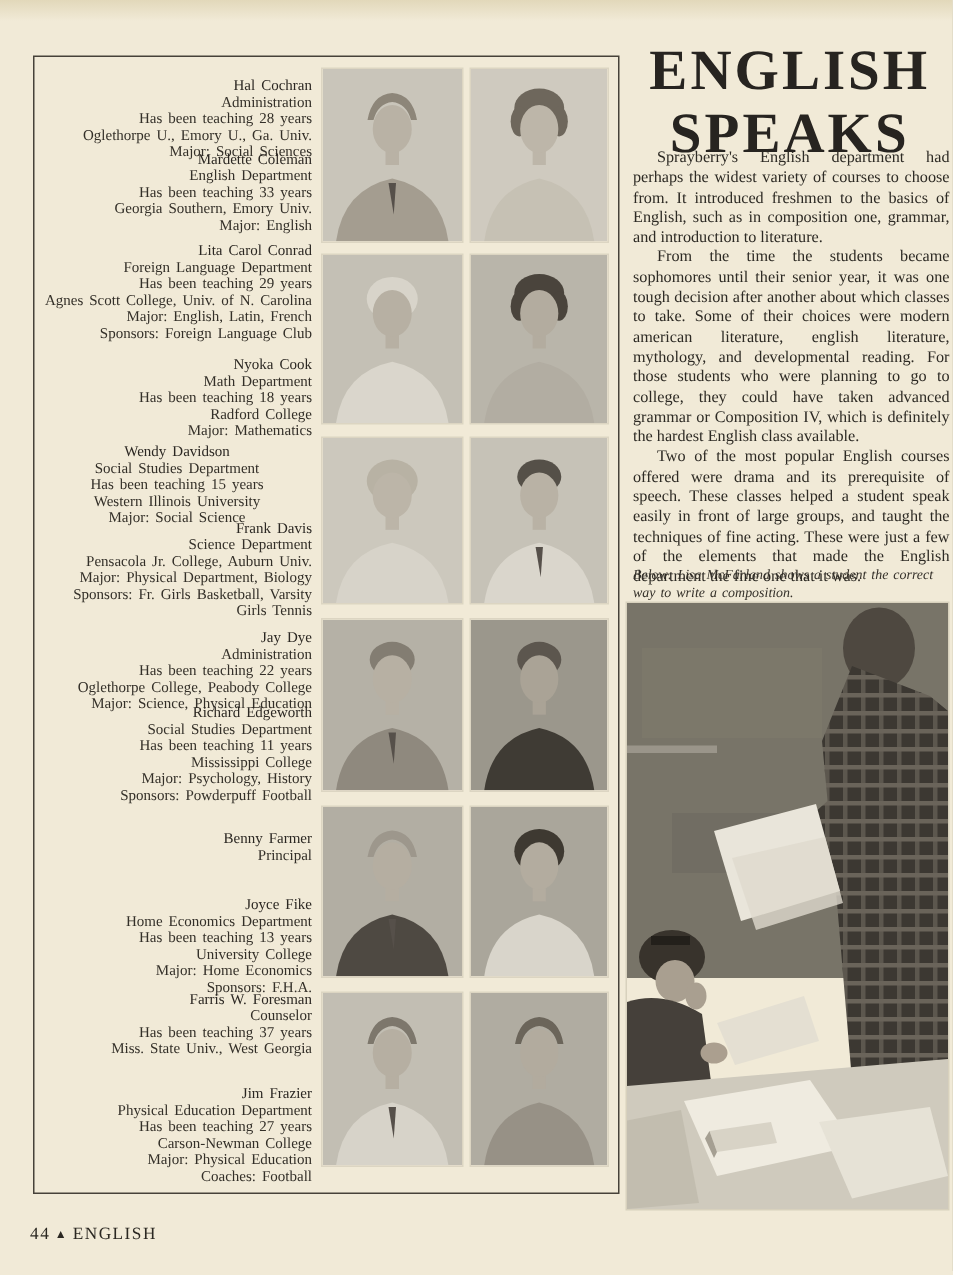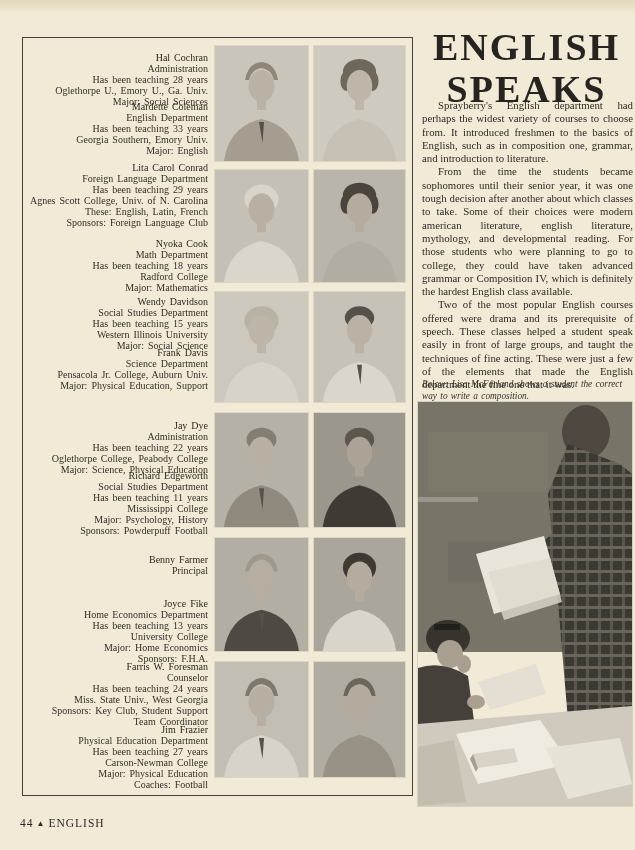--- a/index.html
+++ b/index.html
@@ -76,45 +76,46 @@
         <div>Has been teaching 33 years</div>
         <div>Georgia Southern, Emory Univ.</div>
         <div>Major: English</div>
       </div>
 
   <div class="faculty-entry fe" style="top: 162px;">
     <div class="fname">Lita Carol Conrad</div>
   <div>Foreign Language Department</div>
         <div>Has been teaching 29 years</div>
         <div>Agnes Scott College, Univ. of N. Carolina</div>
-        <div>These: English, Latin, French</div>
+        <div>Major: English, Latin, French</div>
         <div>Sponsors: Foreign Language Club</div>
       </div>
 
   <div class="faculty-entry fe" style="top: 238px;">
     <div class="fname">Nyoka Cook</div>
   <div>Math Department</div>
         <div>Has been teaching 18 years</div>
         <div>Radford College</div>
         <div>Major: Mathematics</div>
       </div>
 
-  <div class="faculty-entry fe" style="top: 296px;">
+  <div class="faculty-entry fe" style="top: 296px; text-align: center;">
     <div class="fname">Wendy Davidson</div>
   <div>Social Studies Department</div>
         <div>Has been teaching 15 years</div>
         <div>Western Illinois University</div>
         <div>Major: Social Science</div>
       </div>
 
   <div class="faculty-entry fe" style="top: 347px;">
     <div class="fname">Frank Davis</div>
   <div>Science Department</div>
         <div>Pensacola Jr. College, Auburn Univ.</div>
-        <div>Major: Physical Education, Support</div>
+        <div>Major: Physical Department, Biology</div>
+        <div>Sponsors: Fr. Girls Basketball, Varsity Girls Tennis</div>
       </div>
 
   <div class="faculty-entry fe" style="top: 420px;">
     <div class="fname">Jay Dye</div>
   <div>Administration</div>
         <div>Has been teaching 22 years</div>
         <div>Oglethorpe College, Peabody College</div>
         <div>Major: Science, Physical Education</div>
       </div>
 
@@ -137,23 +138,22 @@
   <div>Home Economics Department</div>
         <div>Has been teaching 13 years</div>
         <div>University College</div>
         <div>Major: Home Economics</div>
         <div>Sponsors: F.H.A.</div>
       </div>
 
   <div class="faculty-entry fe" style="top: 661px;">
     <div class="fname">Farris W. Foresman</div>
   <div>Counselor</div>
-        <div>Has been teaching 24 years</div>
+        <div>Has been teaching 37 years</div>
         <div>Miss. State Univ., West Georgia</div>
-        <div>Sponsors: Key Club, Student Support Team Coordinator</div>
       </div>
 
   <div class="faculty-entry fe" style="top: 724px;">
     <div class="fname">Jim Frazier</div>
   <div>Physical Education Department</div>
         <div>Has been teaching 27 years</div>
         <div>Carson-Newman College</div>
         <div>Major: Physical Education</div>
         <div>Coaches: Football</div>
       </div>

